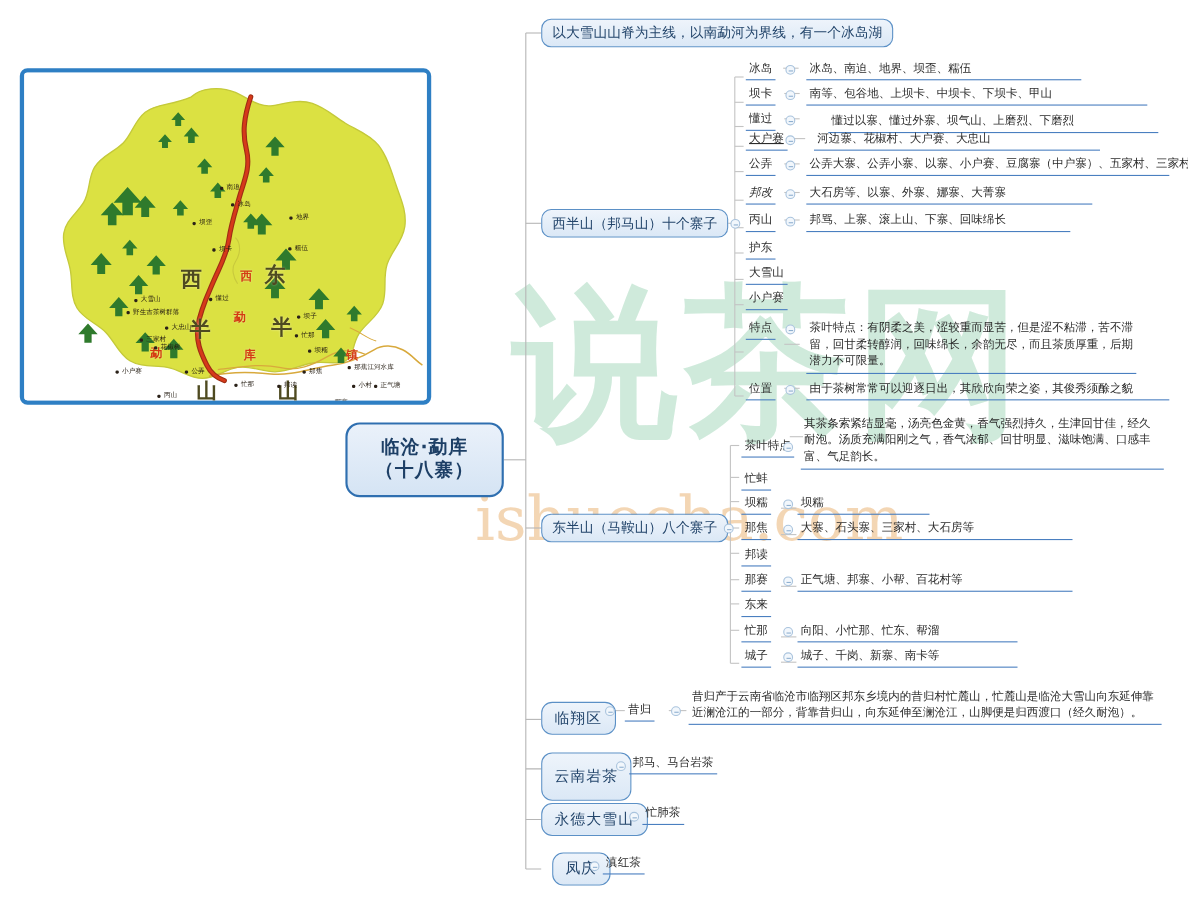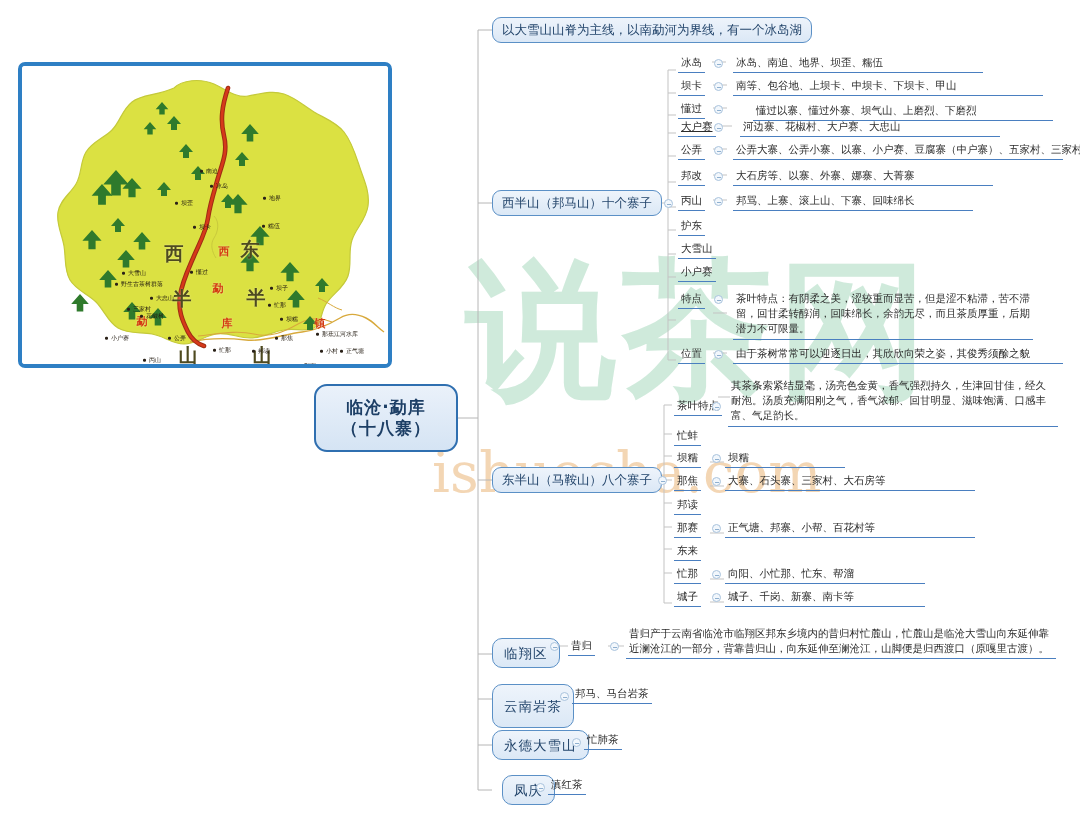--- a/index.html
+++ b/index.html
@@ -418,21 +418,21 @@
       <div class="ul-node" style="left: 733px; top: 78px; width: 310px;">南等、包谷地、上坝卡、中坝卡、下坝卡、甲山</div>
       <div class="ul-node" style="left: 678px; top: 101px;">懂过</div>
       <div class="toggle" style="left: 714px; top: 105px;"></div>
       <div class="ul-node" style="left: 733px; top: 103px; width: 300px; margin-left: 20px;">懂过以寨、懂过外寨、坝气山、上磨烈、下磨烈</div>
       <div class="ul-node" style="left: 678px; top: 119px; text-decoration: underline;">大户赛</div>
       <div class="toggle" style="left: 714px; top: 123px;"></div>
       <div class="ul-node" style="left: 740px; top: 119px; width: 260px;">河边寨、花椒村、大户赛、大忠山</div>
       <div class="ul-node" style="left: 678px; top: 142px;">公弄</div>
       <div class="toggle" style="left: 714px; top: 146px;"></div>
       <div class="ul-node" style="left: 733px; top: 142px; width: 330px;">公弄大寨、公弄小寨、以寨、小户赛、豆腐寨（中户寨）、五家村、三家村</div>
-      <div class="ul-node" style="left: 678px; top: 168px;">邦改</div>
+      <div class="ul-node" style="left: 678px; top: 168px; font-style: italic;">邦改</div>
       <div class="toggle" style="left: 714px; top: 172px;"></div>
       <div class="ul-node" style="left: 733px; top: 168px; width: 260px;">大石房等、以寨、外寨、娜寨、大菁寨</div>
       <div class="ul-node" style="left: 678px; top: 193px;">丙山</div>
       <div class="toggle" style="left: 714px; top: 197px;"></div>
       <div class="ul-node" style="left: 733px; top: 193px; width: 240px;">邦骂、上寨、滚上山、下寨、回味绵长</div>
       <div class="ul-node" style="left: 678px; top: 218px;">护东</div>
       <div class="ul-node" style="left: 678px; top: 241px;">大雪山</div>
       <div class="ul-node" style="left: 678px; top: 264px;">小户赛</div>
       <div class="ul-node" style="left: 678px; top: 291px;">特点</div>
       <div class="toggle" style="left: 714px; top: 295px;"></div>
@@ -460,19 +460,19 @@
       <div class="ul-node" style="left: 674px; top: 566px;">忙那</div>
       <div class="toggle" style="left: 712px; top: 570px;"></div>
       <div class="ul-node" style="left: 725px; top: 566px; width: 200px;">向阳、小忙那、忙东、帮溜</div>
       <div class="ul-node" style="left: 674px; top: 589px;">城子</div>
       <div class="toggle" style="left: 712px; top: 593px;"></div>
       <div class="ul-node" style="left: 725px; top: 589px; width: 200px;">城子、千岗、新寨、南卡等</div>
     </div>
   <div id="bottom-host">
       <div class="ul-node" style="left: 568px; top: 638px;">昔归</div>
       <div class="toggle" style="left: 610px; top: 642px;"></div>
-      <div class="ul-node wrap" style="left: 626px; top: 626px; width: 430px;">昔归产于云南省临沧市临翔区邦东乡境内的昔归村忙麓山，忙麓山是临沧大雪山向东延伸靠近澜沧江的一部分，背靠昔归山，向东延伸至澜沧江，山脚便是归西渡口（原嘎里古渡）。</div>
+      <div class="ul-node wrap" style="left: 626px; top: 626px; width: 430px;">昔归产于云南省临沧市临翔区邦东乡境内的昔归村忙麓山，忙麓山是临沧大雪山向东延伸靠近澜沧江的一部分，背靠昔归山，向东延伸至澜沧江，山脚便是归西渡口（经久耐泡）。</div>
       <div class="ul-node" style="left: 572px; top: 686px;">邦马、马台岩茶</div>
       <div class="ul-node" style="left: 584px; top: 732px;">忙肺茶</div>
       <div class="ul-node" style="left: 548px; top: 777px;">滇红茶</div>
     </div>
 
 </div>
 
 </body></html>

